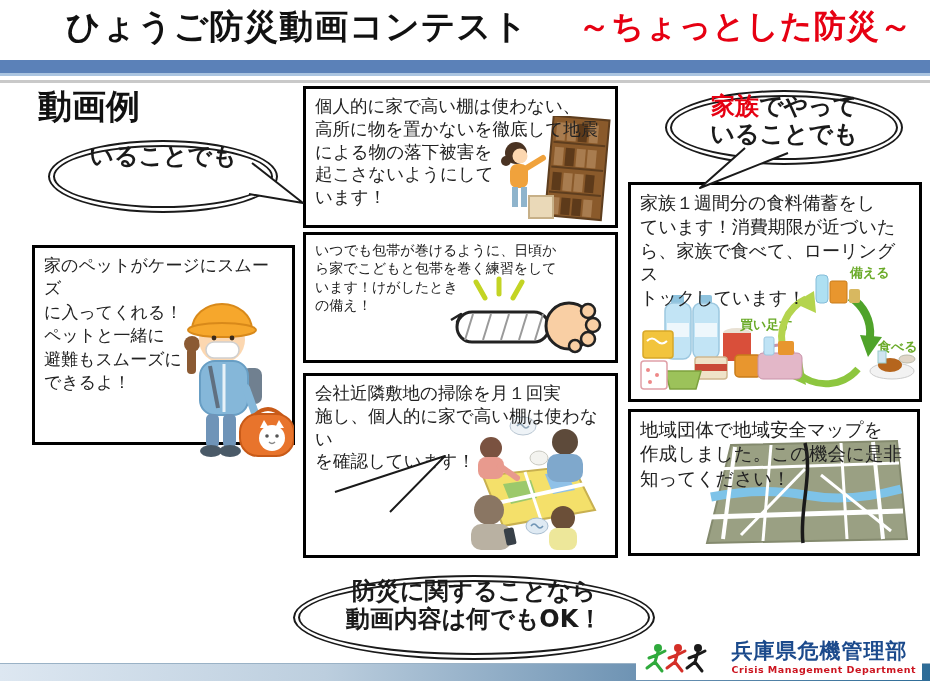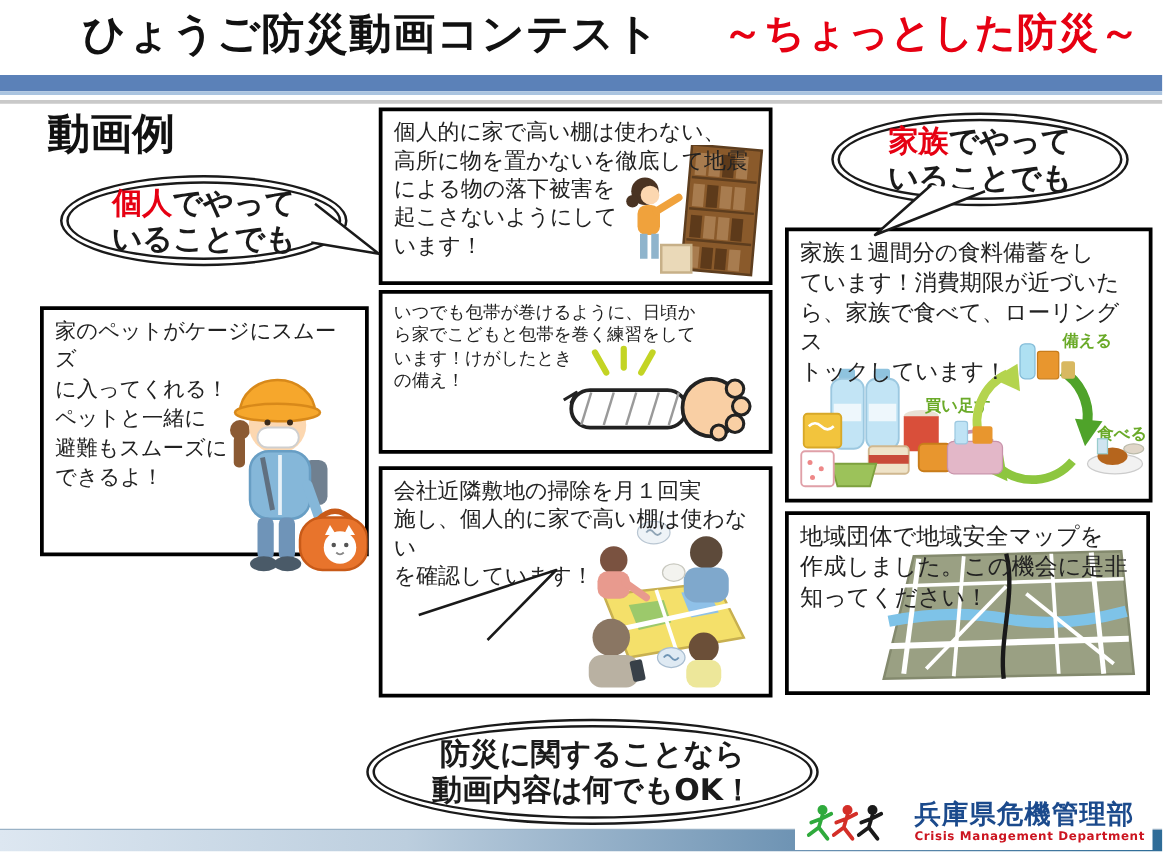--- a/index.html
+++ b/index.html
@@ -26,21 +26,21 @@
   .card-company .card-text{font-size:17.5px;line-height:1.3;}
   .card-pet{left:32px;top:245px;width:263px;height:200px;}
   .card-pet .card-text{font-size:17px;line-height:1.38;}
   .card-food{left:628px;top:182px;width:294px;height:220px;}
   .card-food .card-text{font-size:18px;line-height:1.32;}
   .card-map{left:628px;top:409px;width:292px;height:147px;}
   .card-map .card-text{font-size:18.5px;line-height:1.32;}
   .illus{position:absolute;}
   
   .bubble{position:absolute;background:#fff;border:2px solid #1a1a1a;border-radius:50%;
-    display:flex;align-items:center;justify-content:center;text-align:center;z-index:5;box-sizing:border-box;}
+    display:flex;align-items:flex-start;justify-content:center;text-align:center;z-index:5;box-sizing:border-box;}
   .bubble::before{content:"";position:absolute;inset:3px;border:2px solid #1a1a1a;border-radius:50%;}
   .bubble-text{position:relative;font-size:24px;font-weight:600;line-height:1.18;color:#1a1a1a;}
   .bubble-text .accent{color:#e60012;}
   .bubble-individual{left:48px;top:140px;width:230px;height:73px;}
   .bubble-family{left:665px;top:90px;width:238px;height:75px;}
   .bubble-organization{left:100px;top:480px;width:322px;height:78px;}
   .bubble-ok{left:293px;top:575px;width:362px;height:85px;}
   .tails{position:absolute;left:0;top:0;z-index:6;pointer-events:none;}
   
   .footer-bar{position:absolute;left:0;top:663px;width:930px;height:17px;
@@ -269,21 +269,20 @@
         <path d="M12 30 L 198 24" stroke-width="3"></path>
         <path d="M104 30 L 40 96" stroke-width="3"></path>
         <path d="M120 36 L 190 92" stroke-width="3"></path>
       </g>
       <path d="M104 4 C 112 36 98 72 102 104" fill="none" stroke="#1a1a1a" stroke-width="3.5"></path>
     </svg>
   </div>
 
   <div class="bubble bubble-individual">
     <div class="bubble-text">
-      <div><span class="accent">個人</span><span>でやって</span></div>
       <div>いることでも</div>
     </div>
   </div>
 
   <div class="bubble bubble-family">
     <div class="bubble-text">
       <div><span class="accent">家族</span><span>でやって</span></div>
       <div>いることでも</div>
     </div>
   </div>

